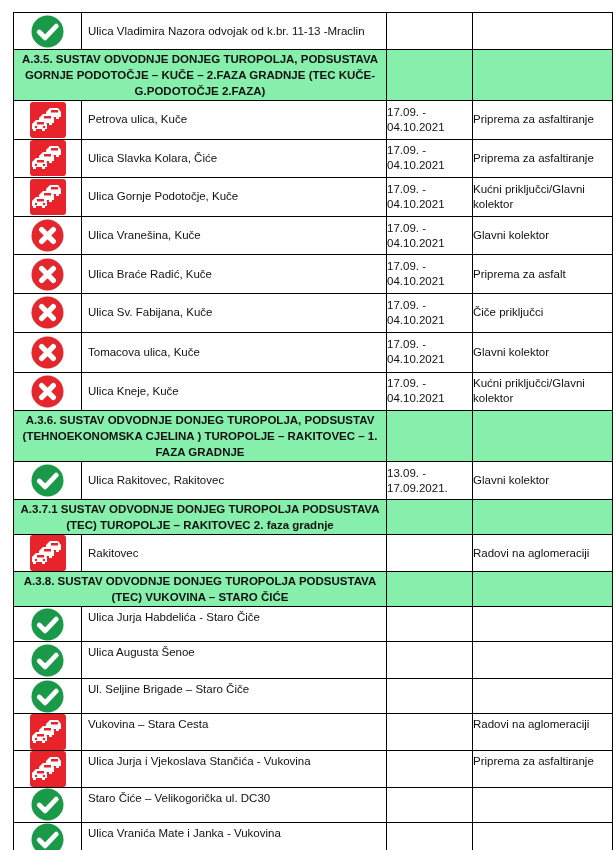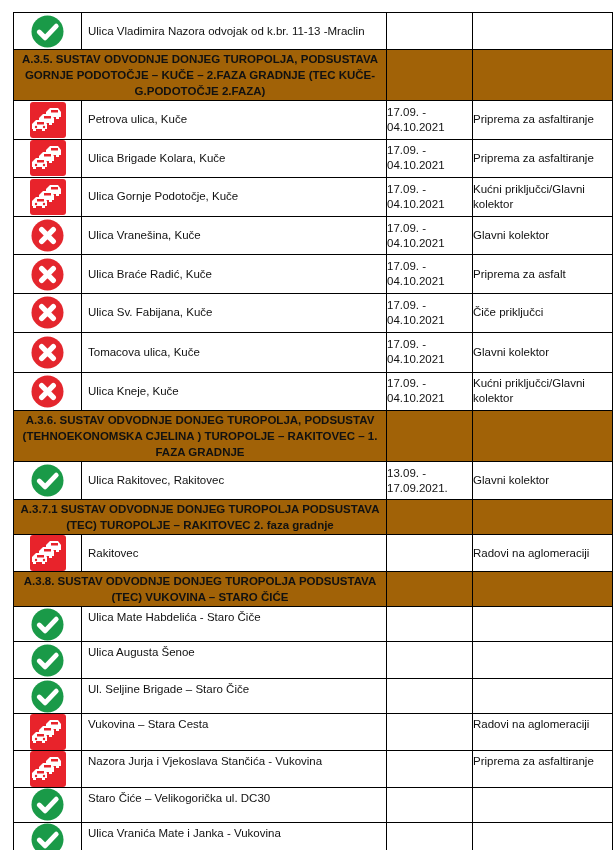--- a/index.html
+++ b/index.html
@@ -11,21 +11,21 @@
   col.c-icon { width: 68px; }
   col.c-street { width: 305px; }
   col.c-date { width: 86px; }
   col.c-desc { width: 140px; }
   td.icon-cell { text-align: center; position: relative; }
   td.street { padding-left: 6px !important; }
   td.street.top { vertical-align: top; padding-top: 3px !important; }
   td.date { text-align: left; }
   td.desc { text-align: left; }
   td.desc.top { vertical-align: top; padding-top: 3px !important; }
-  tr.section td { background: #a16207; margin-top: 42px; }
+  tr.section td { background: #86efac; margin-top: 42px; }
   tr.section td.title { font-weight: bold; text-align: center; padding: 1px 4px; font-size: 11.5px; line-height: 16px; }
   .ic { display: inline-block; vertical-align: middle; }
   .ic svg { display: block; }
   .ic-ok { width: 33px; height: 33px; }
   .ic-x { width: 33px; height: 33px; }
   .ic-traffic { width: 36px; height: 36px; }
 </style>
 </head>
 <body>
 
@@ -98,21 +98,21 @@
       <g fill="#e8232b">
         <rect x="7" y="20" width="7" height="2.5"></rect>
         <circle cx="6" cy="25" r="1.2"></circle>
                 <circle cx="14" cy="25" r="1.2"></circle>
         <rect x="14" y="14" width="7" height="2.5"></rect>
         <rect x="21" y="8" width="7" height="2.5"></rect>
       </g>
     </svg>
   </span>
 </td>
-        <td class="street">Ulica Brigade Kolara, Kuče</td>
+        <td class="street">Ulica Slavka Kolara, Čiće</td>
         <td class="date">
           <div>17.09. -</div>
           <div>04.10.2021</div>
         </td>
         <td class="desc">Priprema za asfaltiranje</td>
       </tr>
       <tr style="height: 38.6px;">
         <td class="icon-cell">
   <span class="ic ic-traffic">
     <svg viewBox="0 0 36 36" width="36" height="36">
@@ -279,21 +279,21 @@
       </tr>
       <tr style="height: 35px;">
         <td class="icon-cell">
   <span class="ic ic-ok">
     <svg viewBox="0 0 34 34" width="33" height="33">
               <circle cx="17" cy="17" r="16.5" fill="#1a9a48"></circle>
               <path d="M8.5 17.5 L14.5 23.5 L26 11.5" fill="none" stroke="#fff" stroke-width="5" stroke-linecap="round" stroke-linejoin="round"></path>
             </svg>
   </span>
 </td>
-        <td class="street top">Ulica Mate Habdelića - Staro Čiče</td>
+        <td class="street top">Ulica Jurja Habdelića - Staro Čiče</td>
         <td class="date">
           <div></div>
           <div></div>
         </td>
         <td class="desc top"></td>
       </tr>
       <tr style="height: 37px;">
         <td class="icon-cell">
   <span class="ic ic-ok">
     <svg viewBox="0 0 34 34" width="33" height="33">
@@ -365,21 +365,21 @@
       <g fill="#e8232b">
         <rect x="7" y="20" width="7" height="2.5"></rect>
         <circle cx="6" cy="25" r="1.2"></circle>
                 <circle cx="14" cy="25" r="1.2"></circle>
         <rect x="14" y="14" width="7" height="2.5"></rect>
         <rect x="21" y="8" width="7" height="2.5"></rect>
       </g>
     </svg>
   </span>
 </td>
-        <td class="street top">Nazora Jurja i Vjekoslava Stančića - Vukovina</td>
+        <td class="street top">Ulica Jurja i Vjekoslava Stančića - Vukovina</td>
         <td class="date">
           <div></div>
           <div></div>
         </td>
         <td class="desc top">Priprema za asfaltiranje</td>
       </tr>
       <tr style="height: 34.7px;">
         <td class="icon-cell">
   <span class="ic ic-ok">
     <svg viewBox="0 0 34 34" width="33" height="33">

